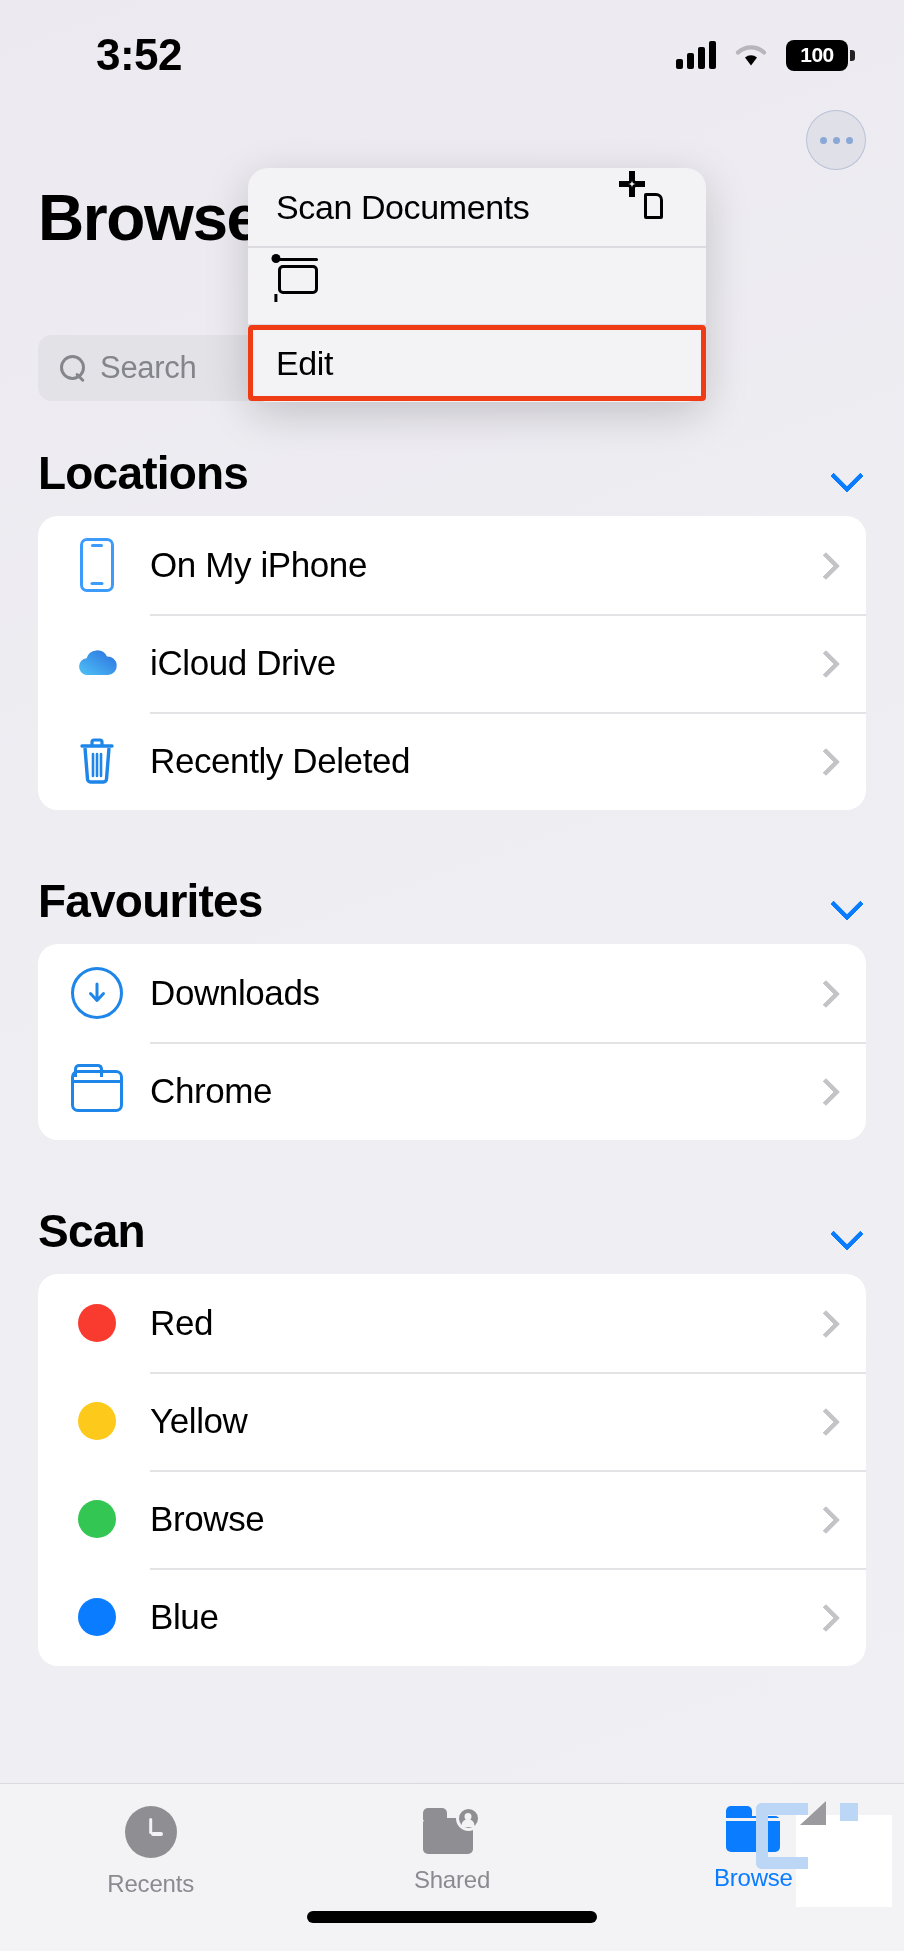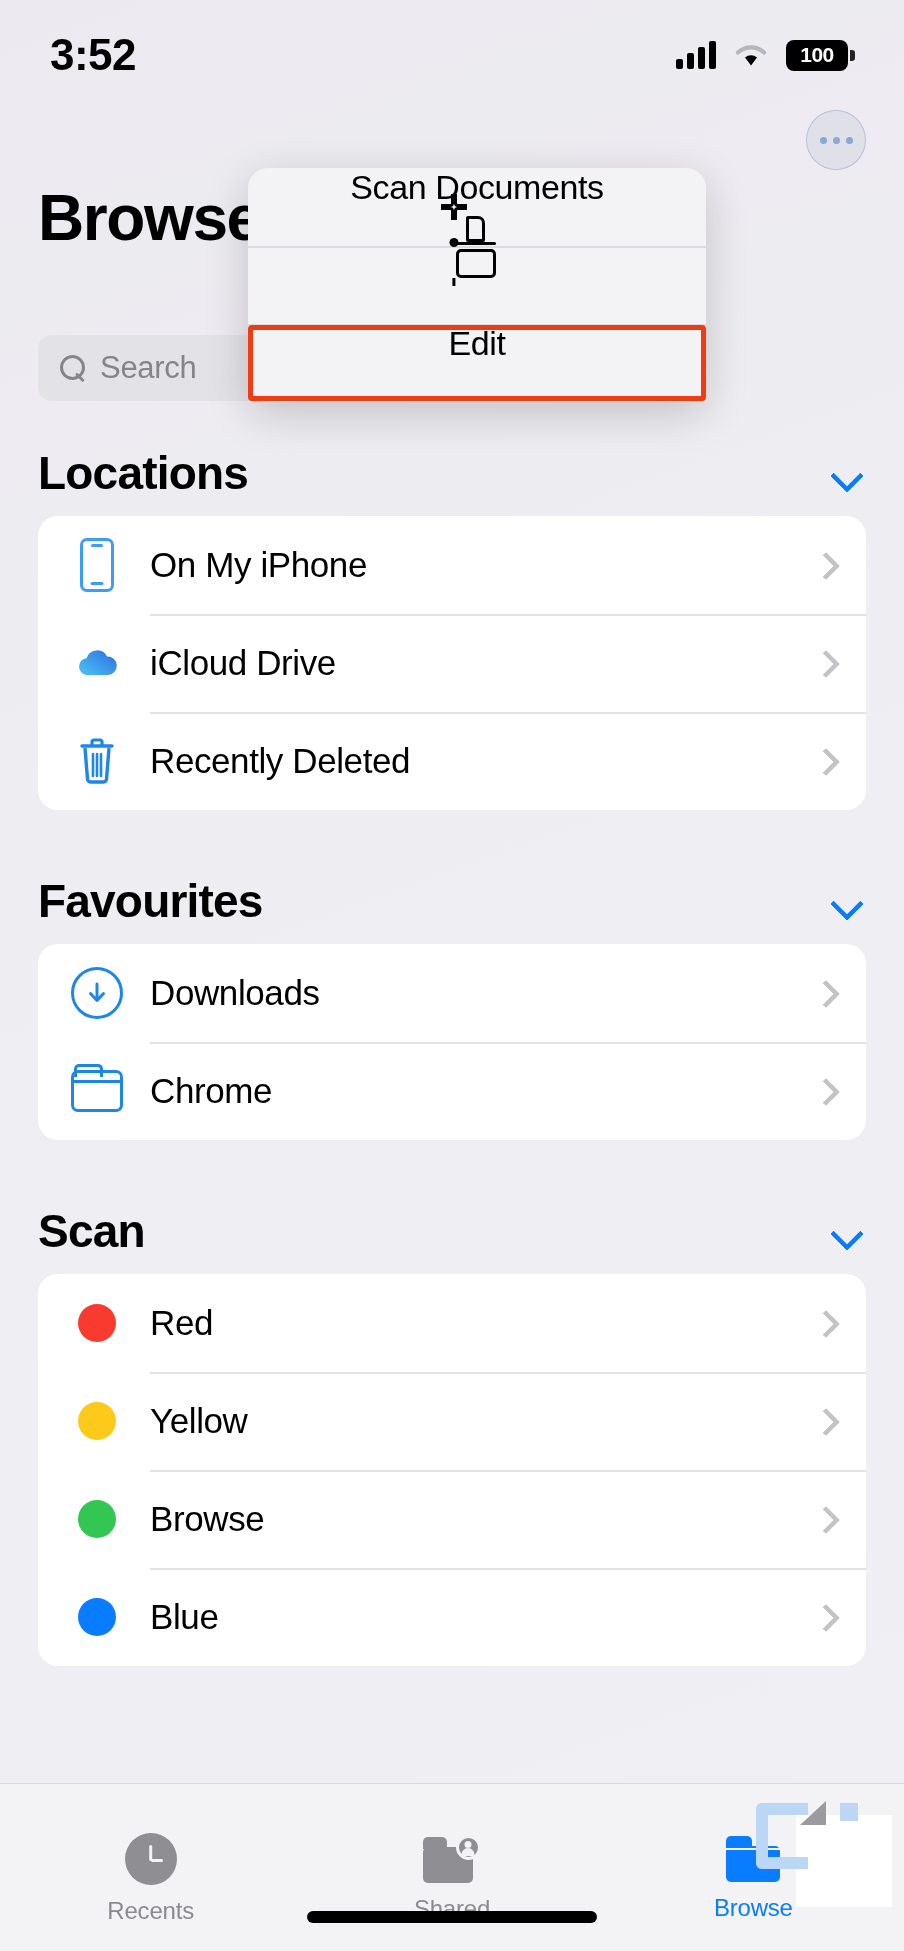--- a/index.html
+++ b/index.html
@@ -13,21 +13,21 @@
     position:relative;
     width:904px; height:1951px;
     background:linear-gradient(160deg,#eceaf0 0%,#eeedf2 35%,#f0eff4 100%);
     overflow:hidden;
   }
 
   
   #statusbar {
     position:absolute; top:0; left:0; width:100%; height:110px;
     display:flex; align-items:center; justify-content:space-between;
-    padding:0 56px 0 50px;
+    padding:0 56px 0 96px;
   }
   #clock { font-size:44px; font-weight:700; color:#000; letter-spacing:-0.5px; }
   #status-right { display:flex; align-items:center; gap:18px; }
 
   .bars { display:flex; align-items:flex-end; gap:4px; height:28px; }
   .bars i { width:7px; background:#000; border-radius:2px; display:block; }
   .bars i:nth-child(1){ height:10px; }
   .bars i:nth-child(2){ height:16px; }
   .bars i:nth-child(3){ height:22px; }
   .bars i:nth-child(4){ height:28px; }
@@ -170,21 +170,20 @@
     position:absolute; top:168px; left:248px; width:458px;
     background:#f3f3f5; border-radius:20px;
     box-shadow:0 12px 44px rgba(0,0,0,.18);
     overflow:hidden; z-index:40;
   }
   .menu-item {
     display:flex; align-items:center; justify-content:space-between;
     height:78px; padding:0 28px;
     font-size:34px; color:#000; letter-spacing:-0.4px;
     position:relative;
-    flex-direction:column;
   }
   .menu-item + .menu-item::before {
     content:""; position:absolute; top:0; left:0; right:0;
     height:1.5px; background:#dcdce0;
   }
   .menu-item .mi-icon { width:46px; height:46px; position:relative; flex:0 0 auto; }
 
   
   .ic-scan { width:44px; height:44px; position:relative; }
   .ic-scan .corner { position:absolute; width:13px; height:13px; }
@@ -221,21 +220,21 @@
     position:absolute; left:248px; top:325px; width:458px; height:76px;
     border:5px solid #f03c14; border-radius:4px;
     z-index:60; pointer-events:none;
   }
 
   
   #tabbar {
     position:absolute; bottom:0; left:0; width:100%; height:168px;
     background:rgba(243,243,246,.97);
     border-top:1.5px solid #d9d9de;
-    display:flex; align-items:center; z-index:50;
+    display:flex; align-items:flex-start; z-index:50;
   }
   .tab {
     flex:1 1 0; display:flex; flex-direction:column;
     align-items:center; padding-top:22px; gap:12px;
   }
   .tab .tab-label { font-size:24px; letter-spacing:-0.2px; }
   .tab.inactive .tab-label { color:#8a8a90; }
   .tab.active .tab-label { color:#0a7cff; }
 
   .ic-clock {

